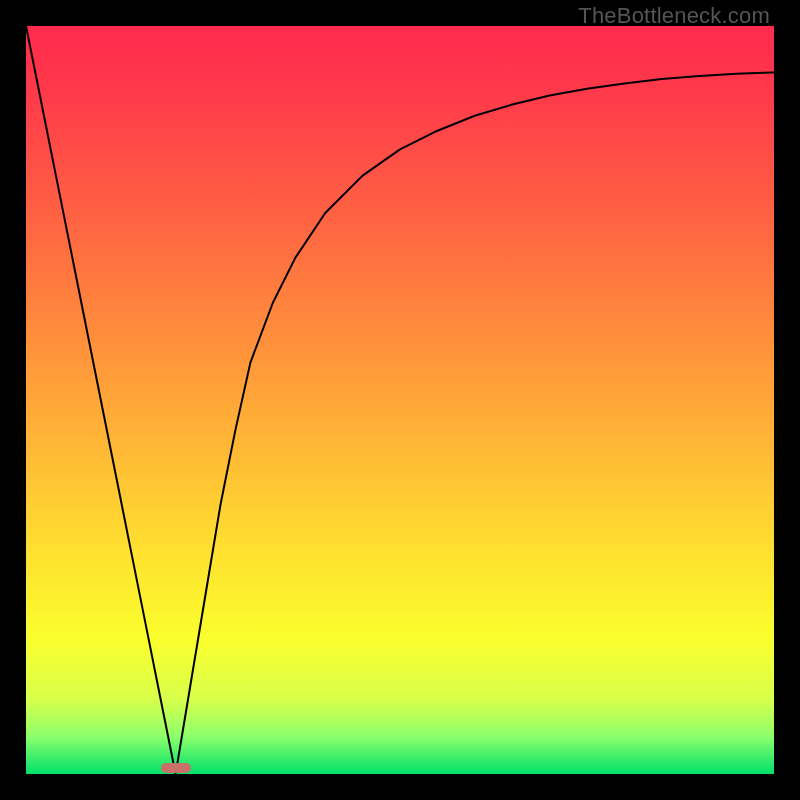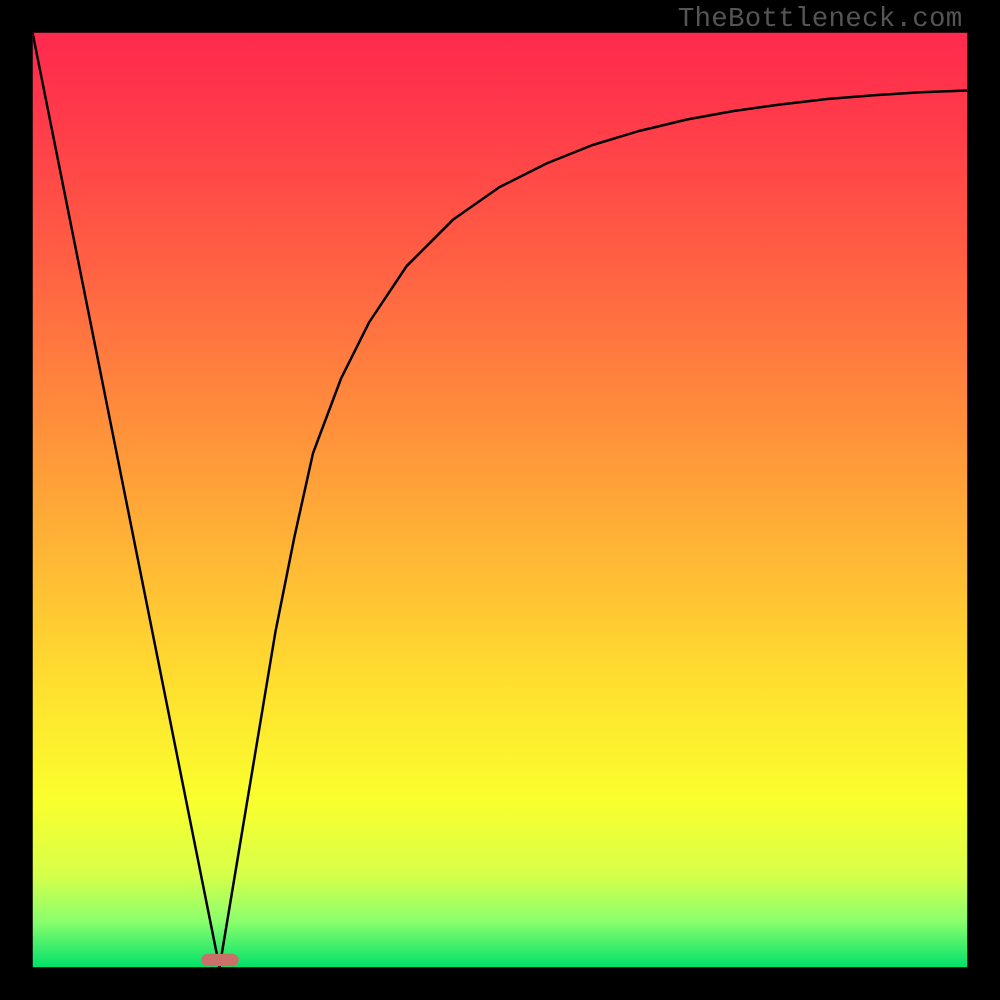--- a/index.html
+++ b/index.html
@@ -42,21 +42,21 @@
   }
   .marker {
     position: absolute;
     background: #c97068;
     border-radius: 999px;
   }
   .watermark {
     position: absolute;
     top: 3px;
     right: 30px;
-    font-family: Liberation Mono, monospace;
+    font-family: Liberation Sans, sans-serif;
     font-size: 22px;
     font-weight: 400;
     color: #555;
     letter-spacing: 0.2px;
   }
 </style>
 </head>
 <body>
 <div class="frame">
 

